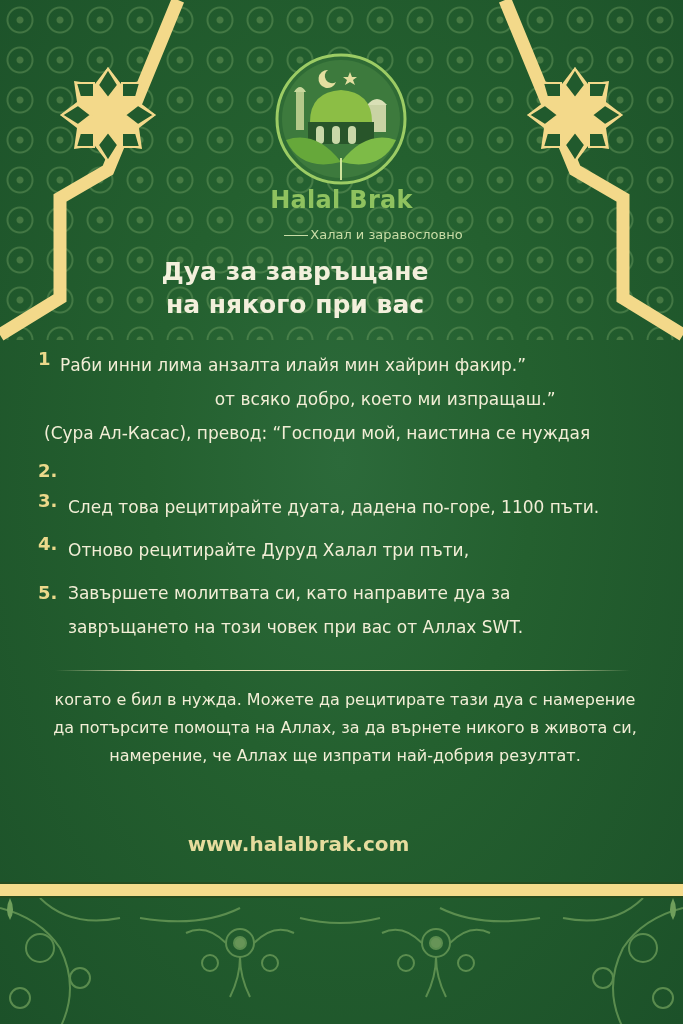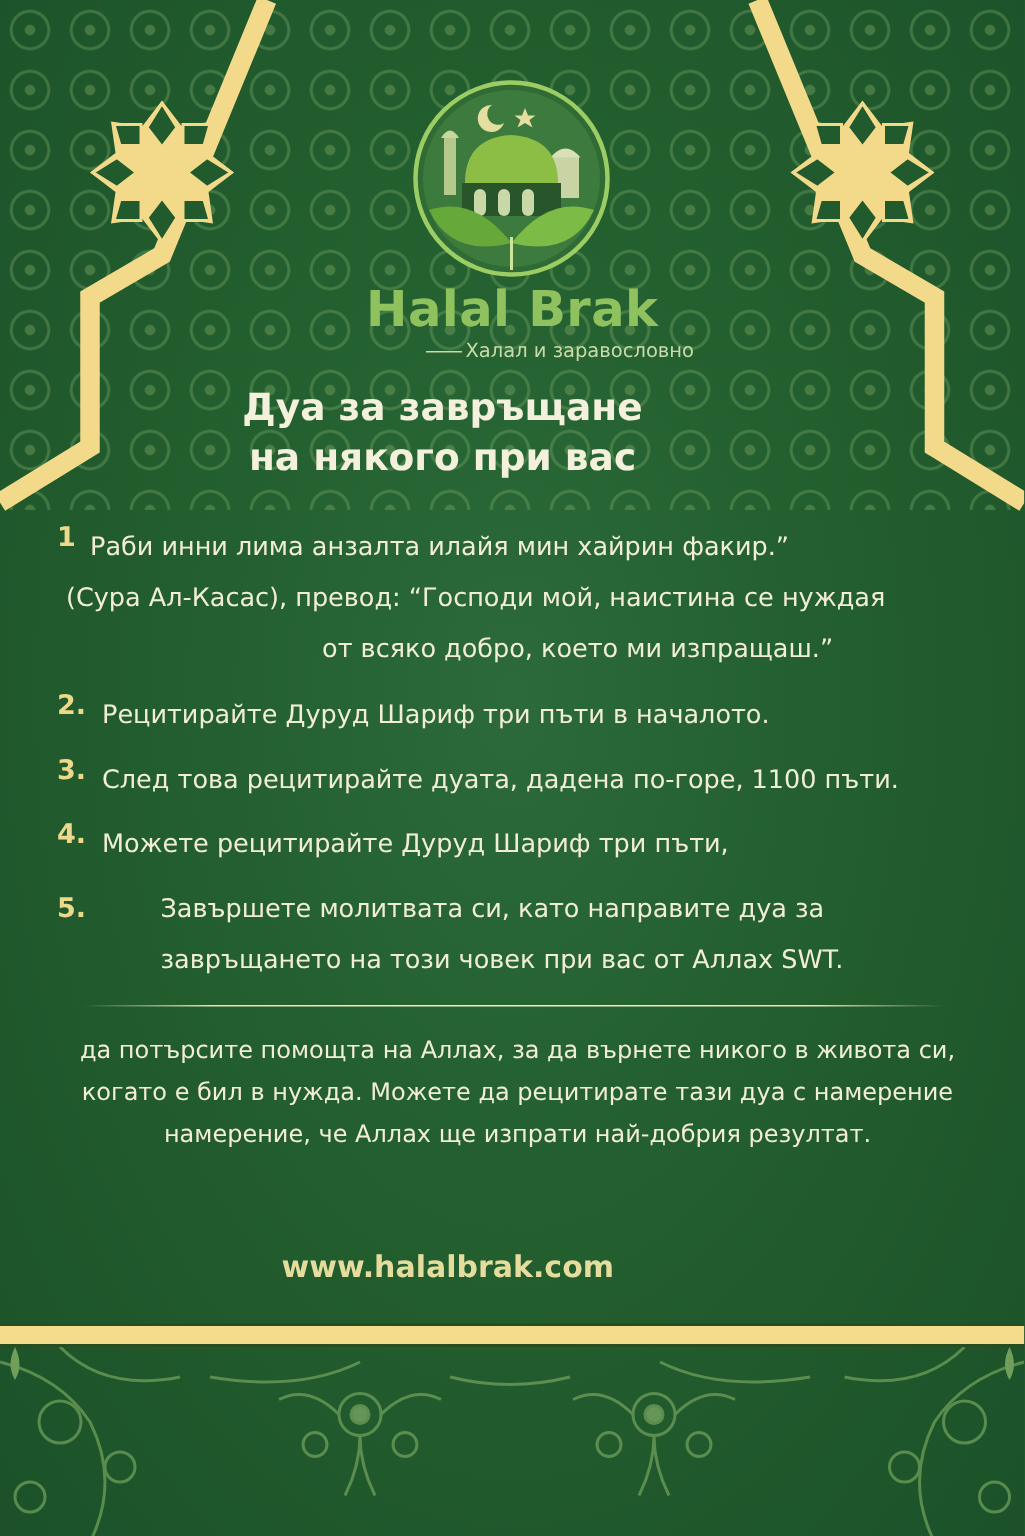--- a/index.html
+++ b/index.html
@@ -20,21 +20,21 @@
       radial-gradient(circle at 20px 20px, rgba(140,180,110,0.35) 0 3px, transparent 4px),
       radial-gradient(circle at 20px 20px, transparent 0 11px, rgba(130,175,110,0.35) 12px 13px, transparent 14px);
     background-size: 40px 40px;
   }
   svg.frame { position: absolute; left: 0; top: 0; }
   .logo {
     position: absolute; left: 274px; top: 52px; width: 134px; height: 134px;
   }
   .brand {
     position: absolute; left: 0; width: 683px; top: 186px; text-align: center;
-    color: #8fc25f; font-size: 33px; font-weight: bold; letter-spacing: 0.3px;
+    color: #8fc25f; font-size: 24px; font-weight: bold; letter-spacing: 0.3px;
   }
   .tagline {
     position: absolute; top: 227px; left: 0; width: 683px; text-align: center;
     color: #c9dca6; font-size: 13px; padding-left: 32px;
   }
   .tagline .dash {
     display: inline-block; width: 24px; height: 1px; background: #c9dca6;
     vertical-align: middle; margin-right: 2px;
   }
   .title {
@@ -44,21 +44,21 @@
   .list {
     position: absolute; left: 38px; top: 348px; width: 620px;
     color: #f2eed6; font-size: 17px;
   }
   .item { display: flex; align-items: flex-start; }
   .num { color: #ecd98b; font-weight: bold; font-size: 18px; width: 30px; flex: none; }
   .text { line-height: 34px; }
   .item1 .text .l { display: block; line-height: 34px; }
   .item1 .text .l2 { padding-left: 0px; margin-left: -16px; }
   .item1 .text .l3 { margin-left: 10px; }
-  .item.sm .text { line-height: 28px; margin-left: 39px; }
+  .item.sm .text { line-height: 28px; }
   .divider {
     position: absolute; top: 670px; left: 55px; width: 575px; height: 1px;
     background: linear-gradient(90deg, transparent, #e9e2b6 15%, #f4ecc3 50%, #e9e2b6 85%, transparent);
   }
   .para {
     position: absolute; top: 686px; left: 40px; width: 610px; text-align: center;
     color: #f2eed6; font-size: 16px; line-height: 28px;
   }
   .url {
     position: absolute; top: 832px; left: 0; width: 597px; text-align: center;
@@ -127,50 +127,49 @@
   <div class="title">
     <div>Дуа за завръщане</div>
     <div>на някого при вас</div>
   </div>
 
   <div class="list">
     <div class="item item1" style="margin-bottom:10px;">
       <span class="num" style="width:22px;">1</span>
       <div class="text">
         <span class="l">Раби инни лима анзалта илайя мин хайрин факир.”</span>
+        <span class="l l3" style="text-align:center; margin-left:120px;">от всяко добро, което ми изпращаш.”</span>
         <span class="l l2">(Сура Ал-Касас), превод: “Господи мой, наистина се нуждая</span>
-        <span class="l l3" style="text-align:center; margin-left:120px;">от всяко добро, което ми изпращаш.”</span>
       </div>
     </div>
     <div class="item" style="margin-bottom:9px;">
       <span class="num">2.</span>
-      <span class="text">Рецитирайте Дуруд Шариф три пъти в началото.</span>
     </div>
     <div class="item" style="margin-bottom:9px;">
       <span class="num">3.</span>
       <span class="text">След това рецитирайте дуата, дадена по-горе, 1100 пъти.</span>
     </div>
     <div class="item" style="margin-bottom:9px;">
       <span class="num">4.</span>
-      <span class="text">Можете рецитирайте Дуруд Шариф три пъти,</span>
+      <span class="text">Отново рецитирайте Дуруд Халал три пъти,</span>
     </div>
     <div class="item sm">
       <span class="num" style="line-height:34px;">5.</span>
       <div class="text" style="line-height:34px;">
         <div>Завършете молитвата си, като направите дуа за</div>
         <div>завръщането на този човек при вас от Аллах SWT.</div>
       </div>
     </div>
   </div>
 
   <div class="divider"></div>
 
   <div class="para">
+    <div>когато е бил в нужда. Можете да рецитирате тази дуа с намерение</div>
     <div>да потърсите помощта на Аллах, за да върнете никого в живота си,</div>
-    <div>когато е бил в нужда. Можете да рецитирате тази дуа с намерение</div>
     <div>намерение, че Аллах ще изпрати най-добрия резултат.</div>
   </div>
 
   <div class="url">www.halalbrak.com</div>
 
   <div class="band"></div>
 
   <svg class="bottom-orn" width="683" height="126">
     <g fill="none" stroke="#6f9f5b" stroke-width="2" opacity="0.75">
       <g transform="translate(240,45)">

